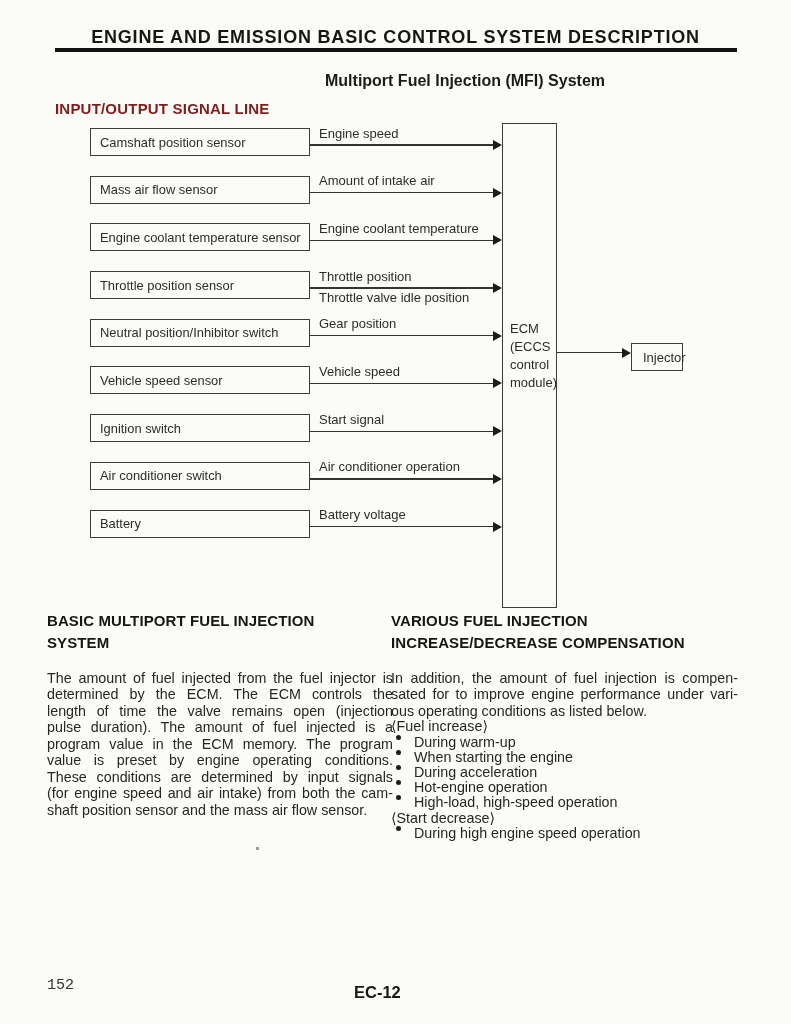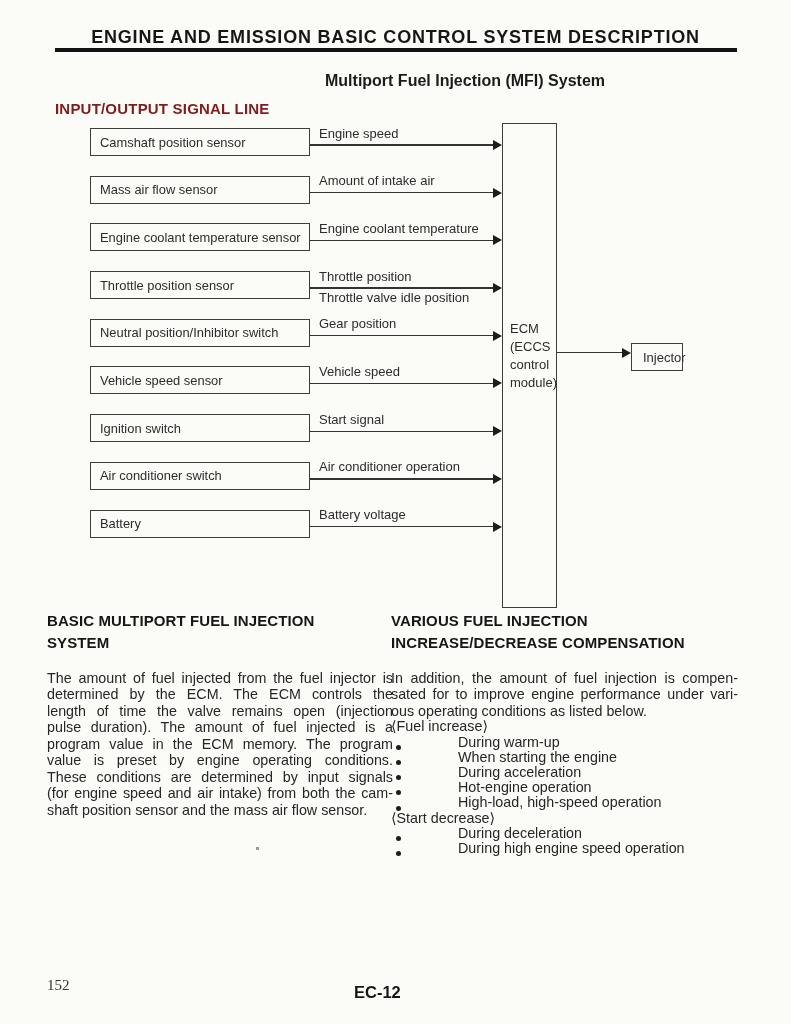--- a/index.html
+++ b/index.html
@@ -100,31 +100,31 @@
   .para { margin-top:16px; }
   .pline {
     font-size:14.3px; line-height:16.45px; color:#262626;
     text-align:justify; text-align-last:justify;
   }
   .pline:last-child { text-align-last:left; }
   .flabel { font-size:14.3px; line-height:15.2px; color:#262626; }
   .blist {}
   .bitem {
     font-size:14.3px; line-height:15.2px; color:#262626;
-    padding-left:5px; display:flex; align-items:flex-end;gap:44px;
+    padding-left:5px; display:flex; align-items:flex-start;
   }
   .dot {
     flex:none; width:5px; height:5px; border-radius:50%;
     background:#1c1c1c; margin-right:13px;
   }
 
   
   .pageno {
     position:absolute; left:47px; top:977px;
-    font-family:Liberation Serif, serif;
+    font-family:Liberation Mono, monospace;
     font-size:15px; color:#333;
   }
   .pagecode {
     position:absolute; left:354px; top:983px;
     font-size:16.5px; font-weight:700; color:#161616;
   }
   .speck {
     position:absolute; left:256px; top:847px; width:3px; height:3px;
     background:#9a9a97;
   }
@@ -304,24 +304,20 @@
         </div>
 
         <div class="bitem">
           <span class="dot"></span>
           <span class="btxt">High-load, high-speed operation</span>
         </div>
       </div>
     <div class="flabel">⟨Start decrease⟩</div>
     <div class="blist">
 
-        <div class="bitem">
-          <span class="dot"></span>
-          <span class="btxt">During deceleration</span>
-        </div>
 
         <div class="bitem">
           <span class="dot"></span>
           <span class="btxt">During high engine speed operation</span>
         </div>
       </div>
   </div>
 
   <div class="pageno">152</div>
   <div class="pagecode">EC-12</div>

